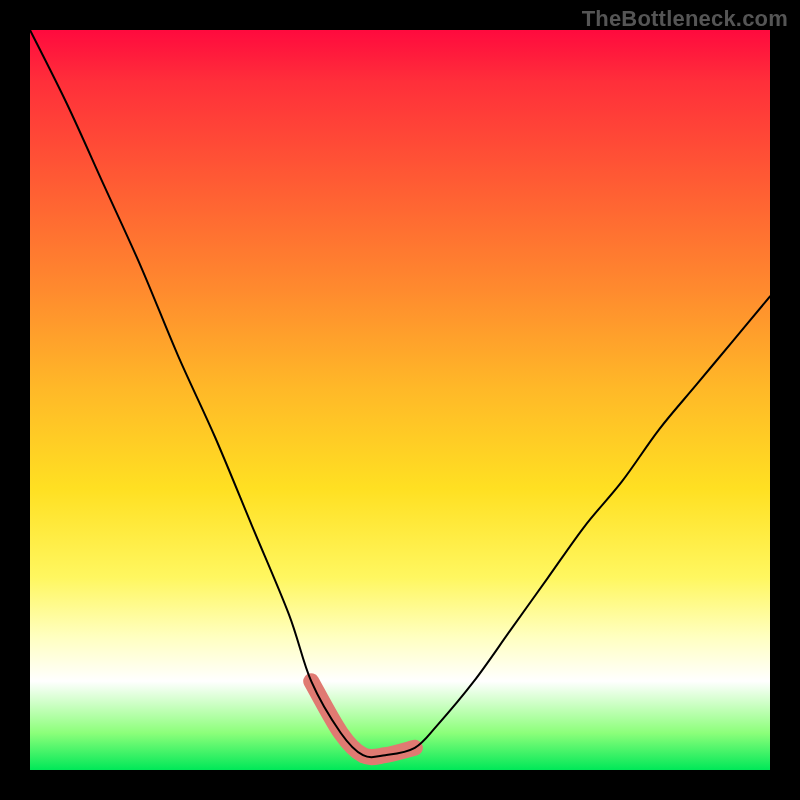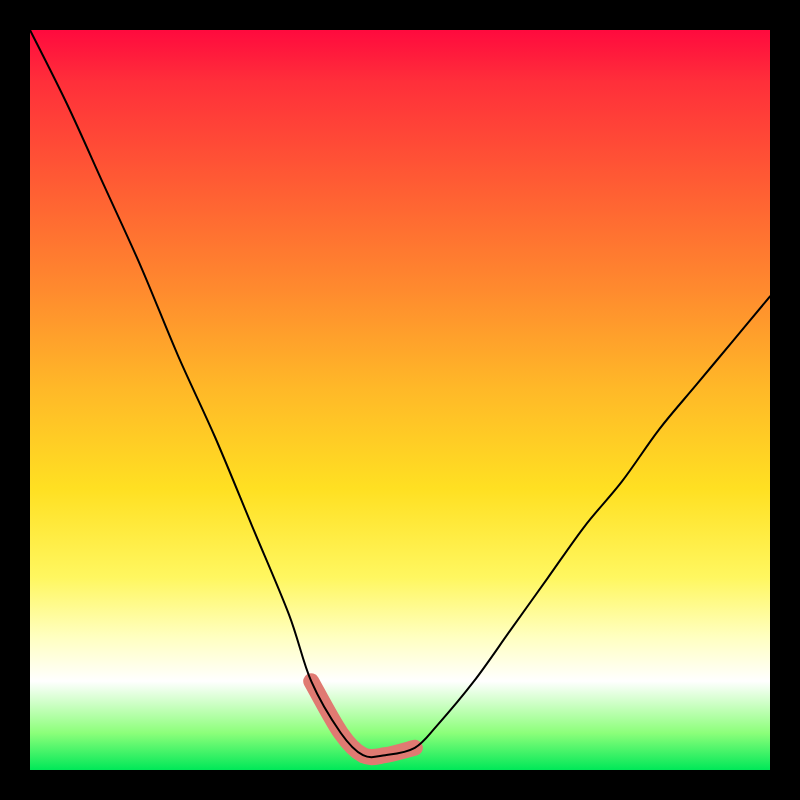--- a/index.html
+++ b/index.html
@@ -62,20 +62,21 @@
     left: 0;
     top: 0;
     width: 740px;
     height: 740px;
   }
 </style>
 </head>
 <body>
 
 <div class="frame">
+  <div class="watermark">TheBottleneck.com</div>
 
   <div class="plot-outer">
     <div class="plot-area"></div>
 
     <svg class="curve" viewBox="0 0 740 740" preserveAspectRatio="none">
 
       <path d="M 281.20 651.20 C 286.13 659.83, 302.17 690.67, 310.80 703.00 C 319.43 715.33, 325.60 721.50, 333.00 725.20 C 340.40 728.90, 346.57 726.43, 355.20 725.20 C 363.83 723.97, 379.87 719.03, 384.80 717.80" id="highlight-path" fill="none" stroke="#e07a72" stroke-width="16" stroke-linecap="round" stroke-linejoin="round"></path>
 
       <path d="M 0.00 0.00 C 6.17 12.33, 24.67 48.10, 37.00 74.00 C 49.33 99.90, 61.67 128.27, 74.00 155.40 C 86.33 182.53, 98.67 208.43, 111.00 236.80 C 123.33 265.17, 135.67 297.23, 148.00 325.60 C 160.33 353.97, 172.67 378.63, 185.00 407.00 C 197.33 435.37, 209.67 466.20, 222.00 495.80 C 234.33 525.40, 249.13 558.70, 259.00 584.60 C 268.87 610.50, 272.57 631.47, 281.20 651.20 C 289.83 670.93, 302.17 690.67, 310.80 703.00 C 319.43 715.33, 325.60 721.50, 333.00 725.20 C 340.40 728.90, 346.57 726.43, 355.20 725.20 C 363.83 723.97, 376.17 722.73, 384.80 717.80 C 393.43 712.87, 397.13 706.70, 407.00 695.60 C 416.87 684.50, 431.67 667.23, 444.00 651.20 C 456.33 635.17, 468.67 616.67, 481.00 599.40 C 493.33 582.13, 505.67 564.87, 518.00 547.60 C 530.33 530.33, 542.67 511.83, 555.00 495.80 C 567.33 479.77, 579.67 467.43, 592.00 451.40 C 604.33 435.37, 616.67 415.63, 629.00 399.60 C 641.33 383.57, 653.67 370.00, 666.00 355.20 C 678.33 340.40, 690.67 325.60, 703.00 310.80 C 715.33 296.00, 733.83 273.80, 740.00 266.40" id="curve-path" fill="none" stroke="#000000" stroke-width="2" stroke-linecap="round" stroke-linejoin="round"></path>
     </svg>

